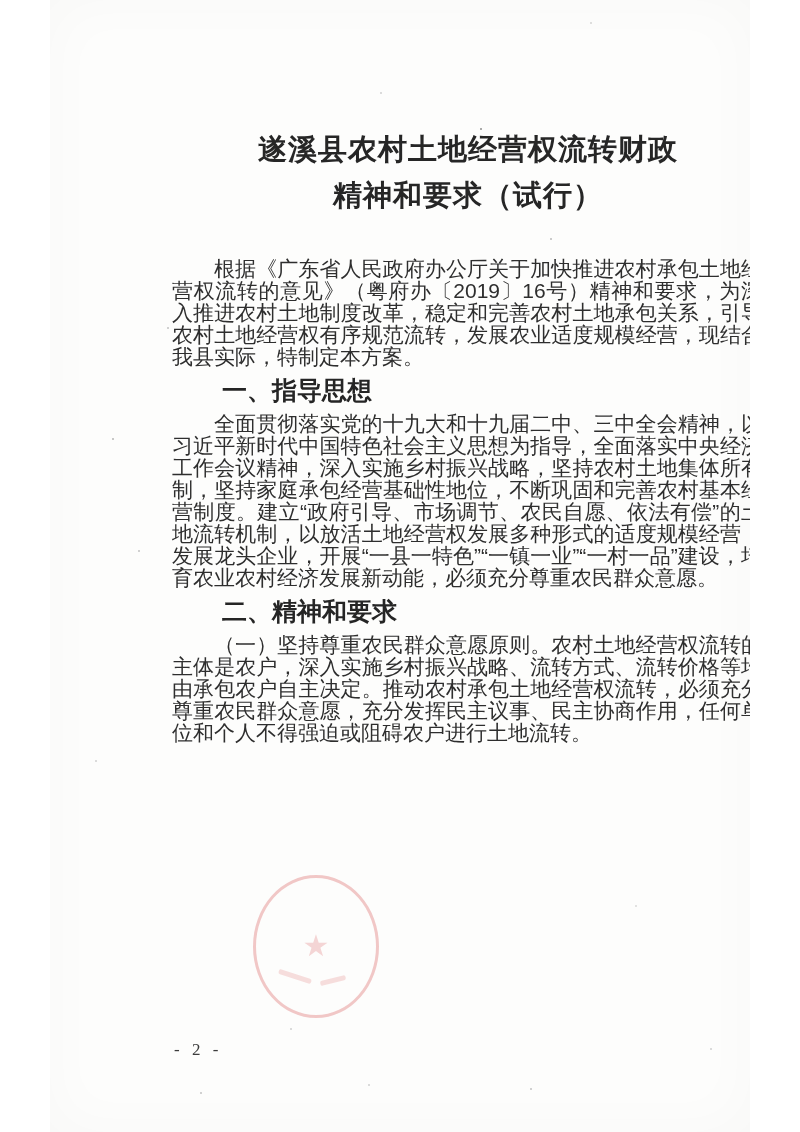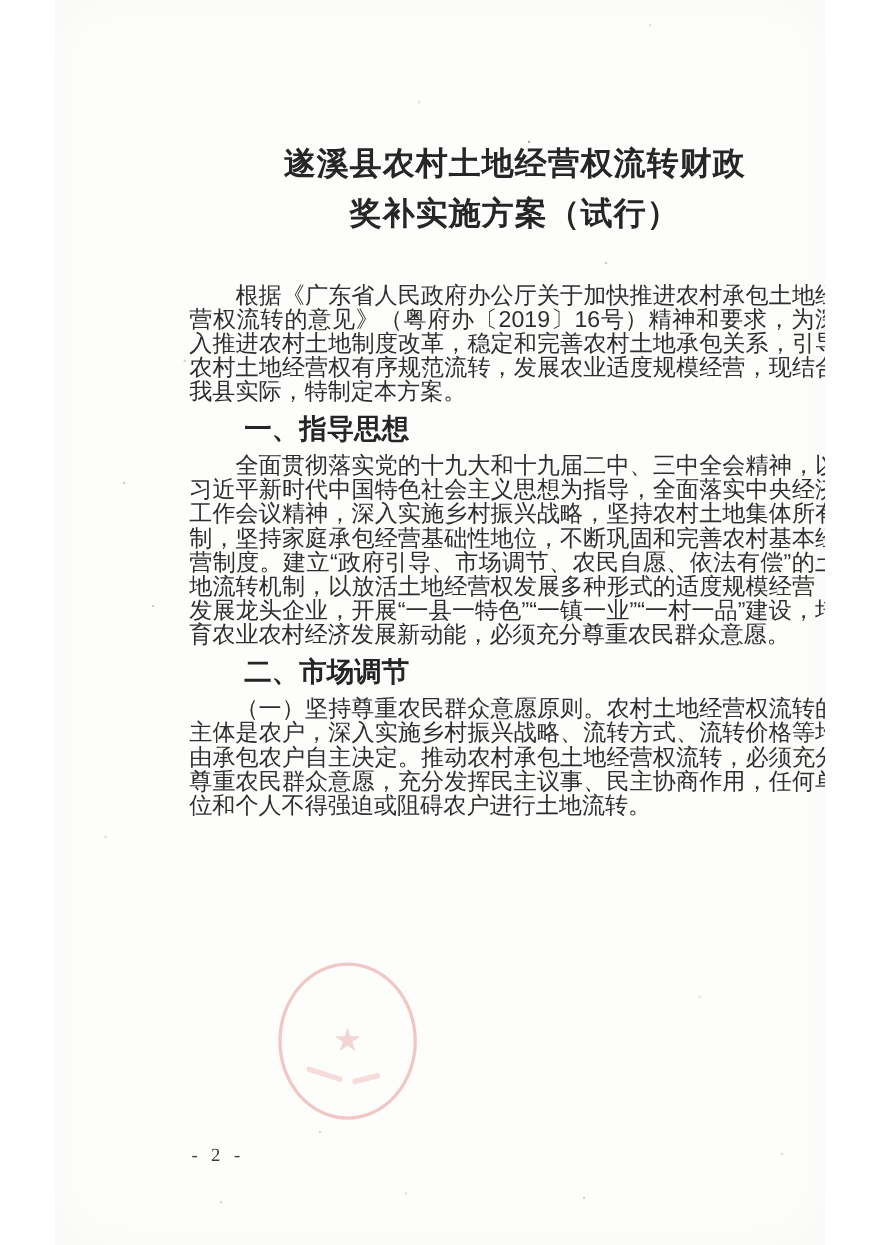--- a/index.html
+++ b/index.html
@@ -126,28 +126,28 @@
       45px 760px 0 rgba(120,120,120,0.25);
   }
 </style>
 </head>
 <body>
 
 <div class="page">
 
   <h1 class="doc-title">
     <span class="title-line">遂溪县农村土地经营权流转财政</span>
-    <span class="title-line">奖补实施方案（试行）</span>
+    <span class="title-line">精神和要求（试行）</span>
   </h1>
 
   <div class="doc-body">
     <p class="para">根据《广东省人民政府办公厅关于加快推进农村承包土地经营权流转的意见》（粤府办〔2019〕16号）精神和要求，为深入推进农村土地制度改革，稳定和完善农村土地承包关系，引导农村土地经营权有序规范流转，发展农业适度规模经营，现结合我县实际，特制定本方案。</p>
     <h2 class="heading">一、指导思想</h2>
     <p class="para">全面贯彻落实党的十九大和十九届二中、三中全会精神，以习近平新时代中国特色社会主义思想为指导，全面落实中央经济工作会议精神，深入实施乡村振兴战略，坚持农村土地集体所有制，坚持家庭承包经营基础性地位，不断巩固和完善农村基本经营制度。建立“政府引导、市场调节、农民自愿、依法有偿”的土地流转机制，以放活土地经营权发展多种形式的适度规模经营，发展龙头企业，开展“一县一特色”“一镇一业”“一村一品”建设，培育农业农村经济发展新动能，必须充分尊重农民群众意愿。</p>
-    <h2 class="heading">二、市场调节</h2>
+    <h2 class="heading">二、精神和要求</h2>
     <p class="para">（一）坚持尊重农民群众意愿原则。农村土地经营权流转的主体是农户，深入实施乡村振兴战略、流转方式、流转价格等均由承包农户自主决定。推动农村承包土地经营权流转，必须充分尊重农民群众意愿，充分发挥民主议事、民主协商作用，任何单位和个人不得强迫或阻碍农户进行土地流转。</p>
   </div>
 
   <div class="seal" style="border-color: rgba(222, 110, 110, 0.38);">
     <span class="seal-star">★</span>
     <span class="seal-mark-a"></span>
     <span class="seal-mark-b"></span>
   </div>
 
   <div class="page-number">- 2 -</div>

